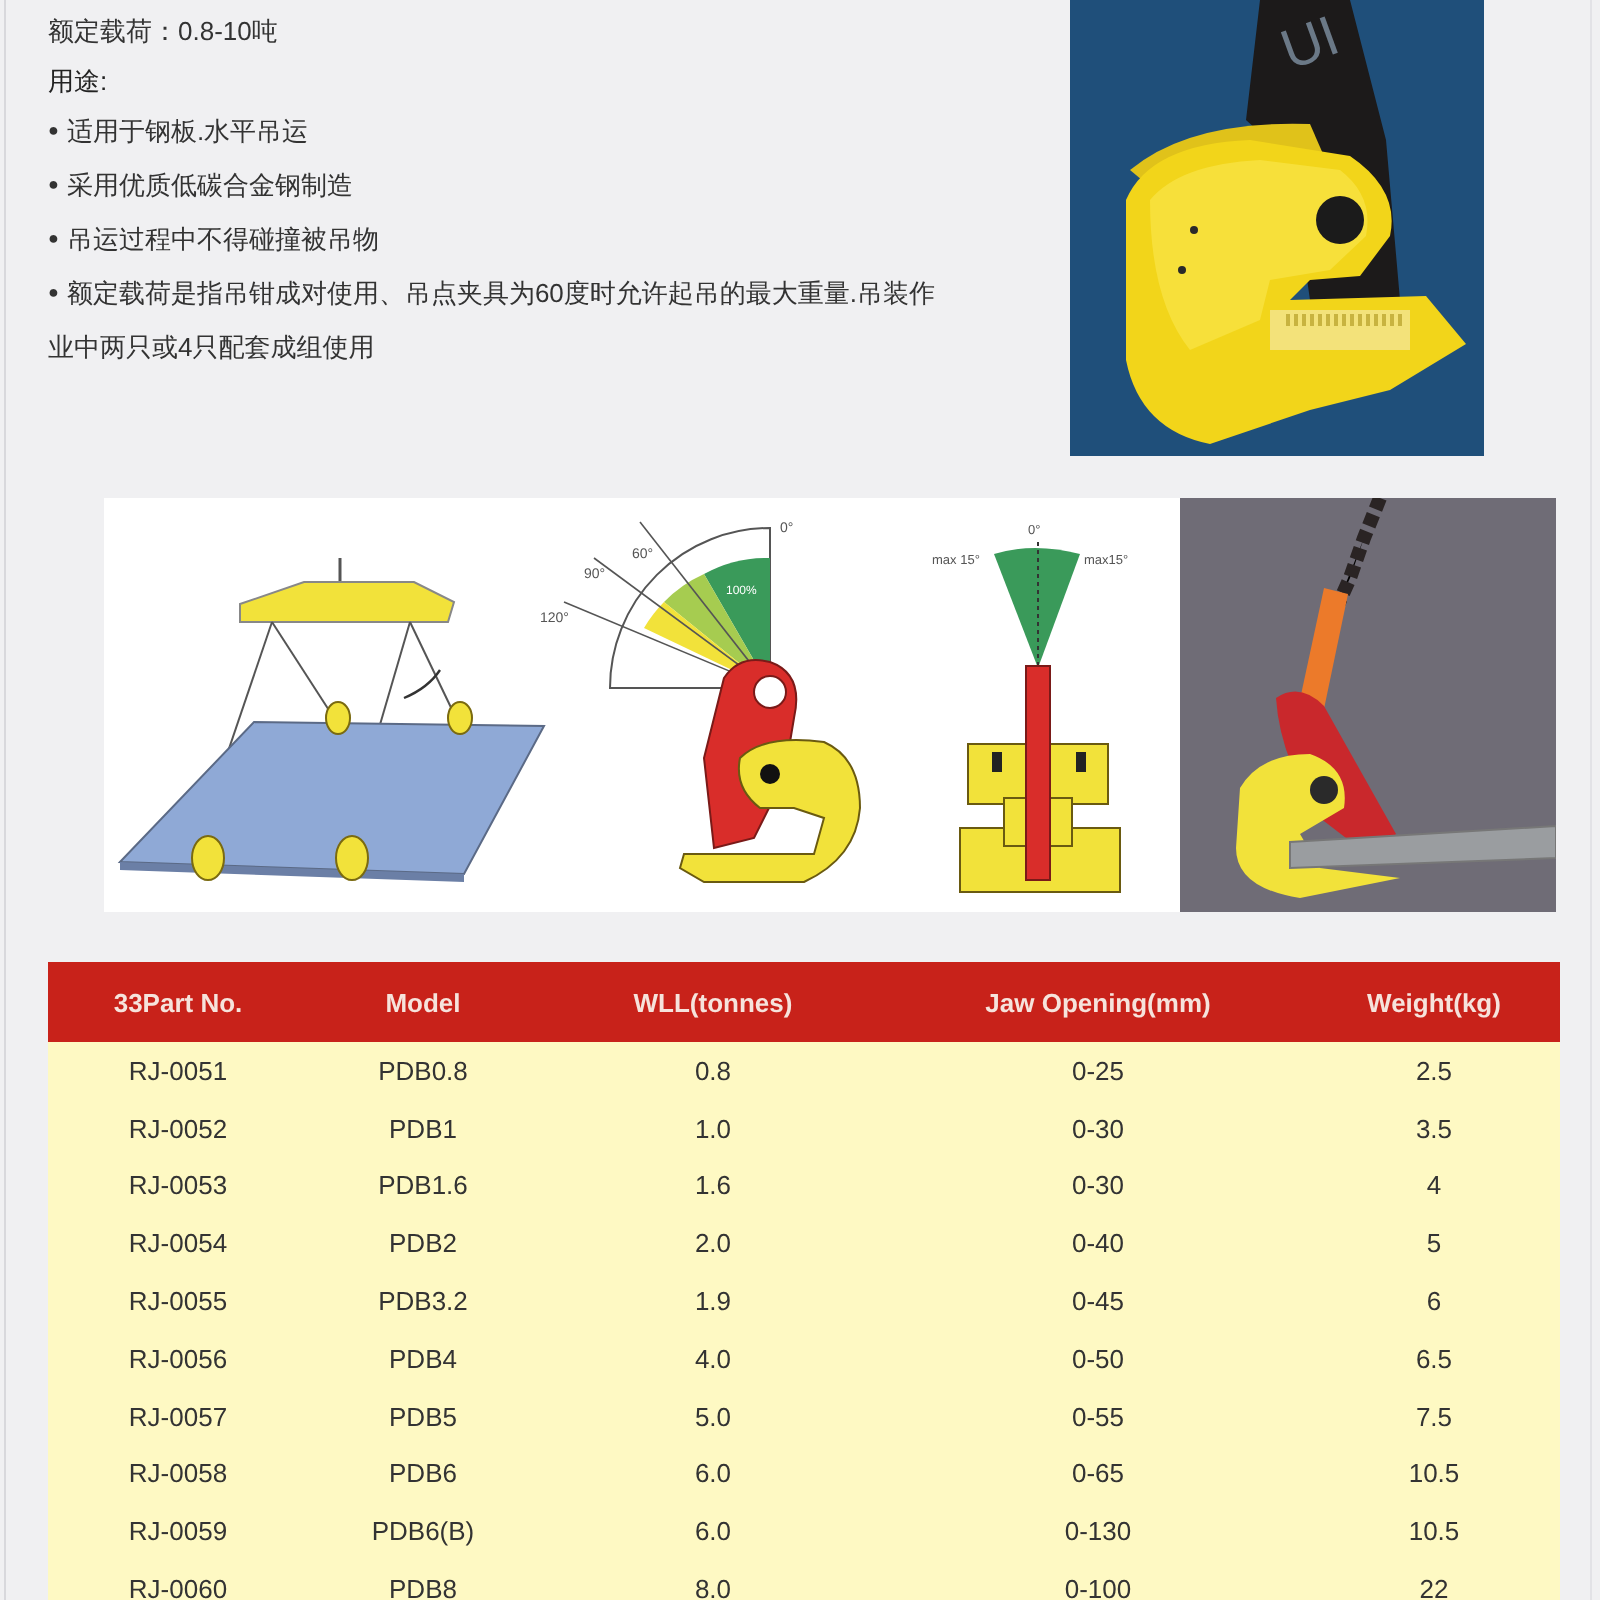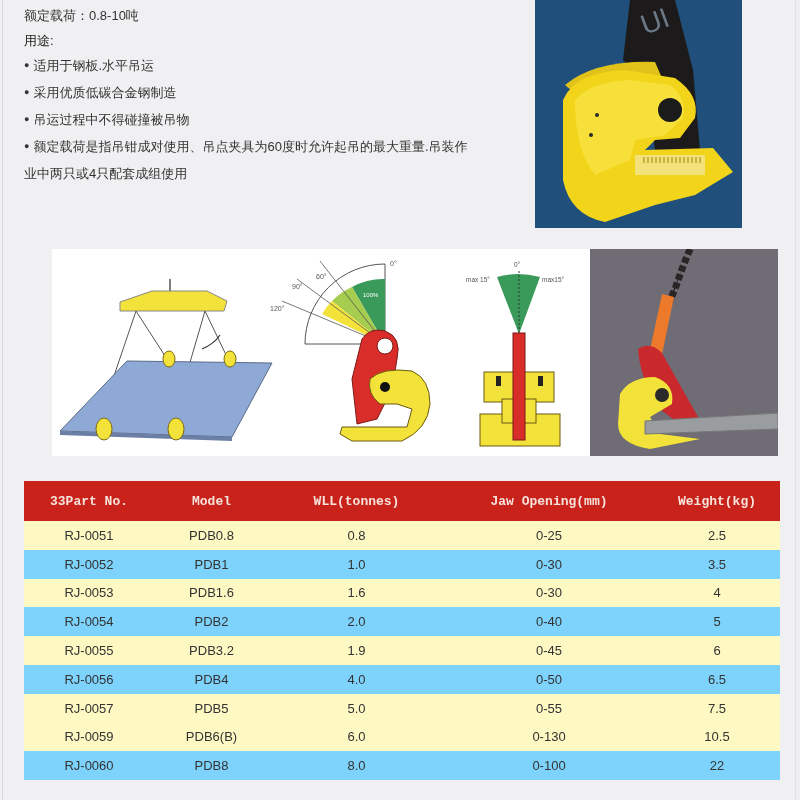--- a/index.html
+++ b/index.html
@@ -20,24 +20,24 @@
 
   
   .photo-top { position: absolute; left: 535px; top: 0; width: 207px; height: 228px; background: #1f4f7a; overflow: hidden; }
 
   
   .diagram-panel { position: absolute; left: 52px; top: 249px; width: 538px; height: 207px; background: #ffffff; overflow: hidden; }
   .photo-bottom { position: absolute; left: 590px; top: 249px; width: 188px; height: 207px; background: #6f6c76; overflow: hidden; }
 
   
   .spec-table { position: absolute; left: 24px; top: 481px; width: 756px; border-collapse: collapse; font-size: 13px; }
-  .spec-table th { background: #c8221a; color: #f6e3dc; font-weight: bold; height: 40px; font-size: 13px; text-align: center; font-family: Liberation Mono, monospace; }
+  .spec-table th { background: #c8221a; color: #f6e3dc; font-weight: bold; height: 40px; font-size: 13px; text-align: center; }
   .spec-table td { height: 28.8px; text-align: center; color: #333; }
   .spec-table tr.odd td { background: #fef9c3; }
-  .spec-table tr.even td { background: #7dd3fc; }
+  .spec-table tr.even td { background: #fef9c3; }
   .col1 { width: 130px; } .col2 { width: 115px; } .col3 { width: 175px; } .col4 { width: 210px; } .col5 { width: 126px; margin-top: 28px; }
   svg text { font-family: "Liberation Sans", sans-serif; }
 </style>
 </head>
 <body>
 
 <div class="edge-left"></div>
 <div class="edge-right"></div>
 
 <div class="spec">
@@ -195,20 +195,27 @@
       <td>0-50</td>
       <td>6.5</td>
     </tr>
     <tr class="odd">
       <td>RJ-0057</td>
       <td>PDB5</td>
       <td>5.0</td>
       <td>0-55</td>
       <td>7.5</td>
     </tr>
+    <tr class="even">
+      <td>RJ-0058</td>
+      <td>PDB6</td>
+      <td>6.0</td>
+      <td>0-65</td>
+      <td>10.5</td>
+    </tr>
     <tr class="odd">
       <td>RJ-0059</td>
       <td>PDB6(B)</td>
       <td>6.0</td>
       <td>0-130</td>
       <td>10.5</td>
     </tr>
     <tr class="even">
       <td>RJ-0060</td>
       <td>PDB8</td>

